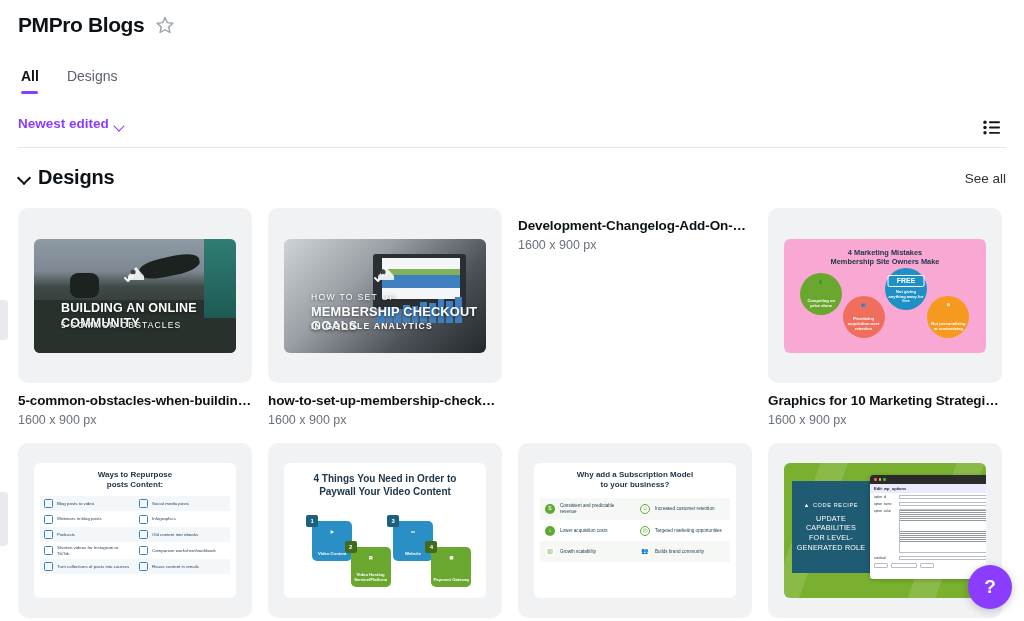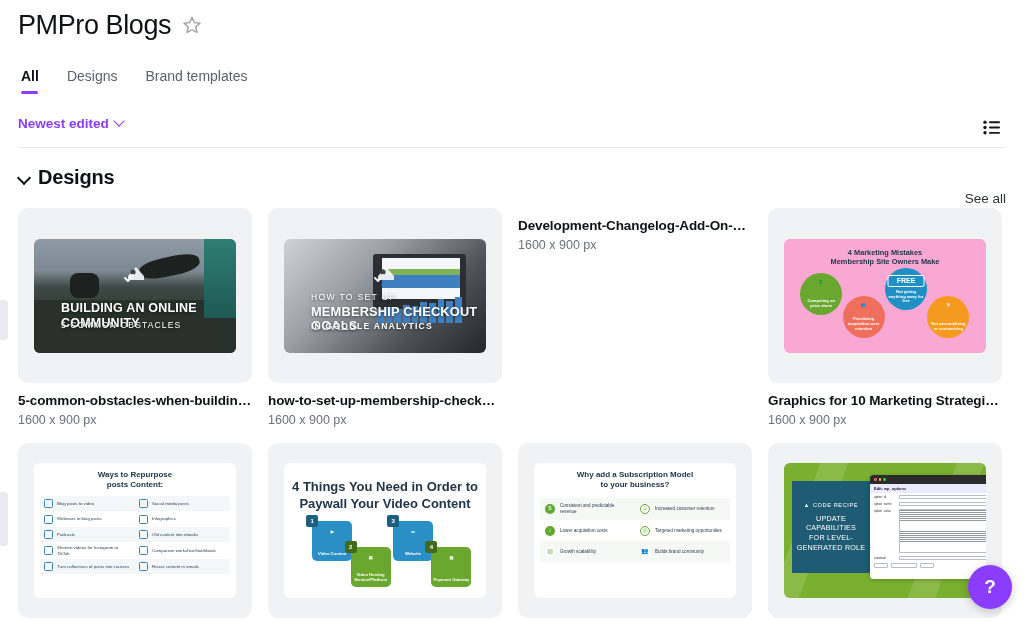--- a/index.html
+++ b/index.html
@@ -10,40 +10,40 @@
     overflow: hidden;
     color: #0d1216;
   }
   .page { position: relative; width: 1024px; height: 621px; overflow: hidden; }
 
   
   .edge-frag { position: absolute; left: 0; width: 8px; background: #e9eaee; border-radius: 0 4px 4px 0; }
 
   
   .header { position: absolute; left: 18px; top: 8px; display: flex; align-items: center; gap: 10px; }
-  .page-title { font-size: 27px; font-weight: 400; letter-spacing: -0.4px; color: #0d1216; line-height: 34px; }
+  .page-title { font-size: 21px; font-weight: 700; letter-spacing: -0.4px; color: #0d1216; line-height: 34px; }
   .star-btn { width: 22px; height: 22px; display: flex; align-items: center; justify-content: center; cursor: pointer; }
   .star-btn svg { display: block; }
 
   
   .tabs { position: absolute; left: 18px; top: 62px; display: flex; gap: 0; }
   .tab { position: relative; padding: 6px 14px 10px 14px; font-size: 14px; color: #5b626b; cursor: pointer; white-space: nowrap; }
   .tab:first-child { padding-left: 3px; padding-right: 14px; }
   .tab.active { color: #0d1216; font-weight: 600; }
   .tab.active::after {
     content: ""; position: absolute; left: 2px; right: 14px; bottom: 0;
     height: 3px; border-radius: 2px; background: #8b3dff;
   }
   .tab:first-child.active::after { left: 3px; right: 15px; }
 
   
   .toolbar { position: absolute; left: 0; right: 0; top: 112px; height: 40px; }
   .sort-btn {
     position: absolute; left: 18px; top: 4px;
-    display: flex; align-items: flex-start; gap: 6px;
+    display: flex; align-items: flex-end; gap: 6px;
     font-size: 13.5px; font-weight: 600; color: #8b3dff; cursor: pointer;
   }
   .chev { display: inline-block; width: 10px; height: 10px; position: relative; }
   .chev::before {
     content: ""; position: absolute; left: 0; top: 1px; width: 7px; height: 7px;
     border-right: 1.6px solid currentColor; border-bottom: 1.6px solid currentColor;
     transform: rotate(45deg);
   }
   .view-toggle {
     position: absolute; right: 18px; top: 0px; width: 30px; height: 30px;
@@ -53,21 +53,21 @@
 
   
   .section-head { position: absolute; left: 18px; right: 18px; top: 166px; height: 30px; }
   .section-left { display: flex; align-items: center; gap: 8px; }
   .sec-chev { width: 12px; height: 12px; position: relative; color: #0d1216; }
   .sec-chev::before {
     content: ""; position: absolute; left: 1px; top: 1px; width: 8px; height: 8px;
     border-right: 2px solid currentColor; border-bottom: 2px solid currentColor; transform: rotate(45deg);
   }
   .section-title { font-size: 20px; font-weight: 700; letter-spacing: -0.2px; color: #0d1216; }
-  .see-all { position: absolute; right: 0; top: 5px; font-size: 13.5px; color: #2d3339; cursor: pointer; margin-top: 20px; }
+  .see-all { position: absolute; right: 0; top: 5px; font-size: 13.5px; color: #2d3339; cursor: pointer; }
 
   
   .grid { position: absolute; left: 18px; top: 208px; width: 988px; display: flex; flex-wrap: wrap; gap: 16px 16px; }
   .card { width: 234px; }
   .thumb-box {
     width: 234px; height: 175px; background: #f1f2f4; border-radius: 10px;
     display: flex; align-items: center; justify-content: center; cursor: pointer; overflow: hidden;
   }
   .thumb { width: 202px; height: 114px; border-radius: 6px; overflow: hidden; position: relative; }
   .card-title {
@@ -123,21 +123,21 @@
   
   .rep { position: absolute; inset: 0; background: #fff; padding: 7px 6px; }
   .rep h4 { text-align: center; font-size: 8px; font-weight: 700; color: #22364a; line-height: 1.25; margin-bottom: 6px; }
   .rep-grid { display: grid; grid-template-columns: 1fr 1fr; gap: 0; }
   .rep-item { display: flex; align-items: center; gap: 4px; padding: 3.2px 4px; font-size: 4.4px; color: #2c4257; line-height: 1.2; }
   .rep-item:nth-child(4n+1), .rep-item:nth-child(4n+2) { background: #f4f7fa; }
   .rep-ic { width: 9px; height: 9px; flex: 0 0 9px; border: 0.8px solid #3a7fb5; border-radius: 1.5px; }
 
   
   .pw { position: absolute; inset: 0; background: #fff; }
-  .pw h4 { text-align: center; font-size: 13px; font-weight: 700; color: #22364a; line-height: 1.3; padding-top: 16px; }
+  .pw h4 { text-align: center; font-size: 10px; font-weight: 700; color: #22364a; line-height: 1.3; padding-top: 9px; }
   .step { position: absolute; width: 40px; height: 40px; border-radius: 5px; color: #fff; display: flex; align-items: flex-end; justify-content: center; }
   .step span { font-size: 4.2px; font-weight: 700; text-align: center; line-height: 1.15; padding-bottom: 4px; }
   .step .badge { position: absolute; left: -6px; top: -6px; width: 12px; height: 12px; border-radius: 2px; display: flex; align-items: center; justify-content: center; font-size: 6px; font-weight: 700; }
   .step-ic { position: absolute; left: 50%; top: 33%; transform: translate(-50%,-50%); font-size: 12px; }
 
   
   .sub { position: absolute; inset: 0; background: #fff; padding: 7px 6px; }
   .sub h4 { text-align: center; font-size: 8px; font-weight: 700; color: #22364a; line-height: 1.3; margin-bottom: 7px; }
   .sub-grid { display: grid; grid-template-columns: 1fr 1fr; }
   .sub-item { display: flex; align-items: center; gap: 5px; padding: 5.5px 5px; font-size: 4.6px; color: #2c4257; line-height: 1.25; }
@@ -184,21 +184,20 @@
     <div class="star-btn">
       <svg width="20" height="20" viewBox="0 0 24 24" fill="none" stroke="#9ba1a8" stroke-width="1.7" stroke-linejoin="round">
         <polygon points="12,3 14.8,9.2 21.5,9.9 16.5,14.4 17.9,21 12,17.7 6.1,21 7.5,14.4 2.5,9.9 9.2,9.2"></polygon>
       </svg>
     </div>
   </div>
 
   <div class="tabs">
     <div class="tab active">All</div>
     <div class="tab">Designs</div>
-    <div class="tab">Brand templates</div>
   </div>
 
   <div class="toolbar">
     <div class="sort-btn">
       <span>Newest edited</span>
       <span class="chev"></span>
     </div>
     <div class="view-toggle">
       <svg width="17" height="15" viewBox="0 0 17 15">
         <circle cx="2" cy="2.2" r="1.7" fill="#15191d"></circle>

